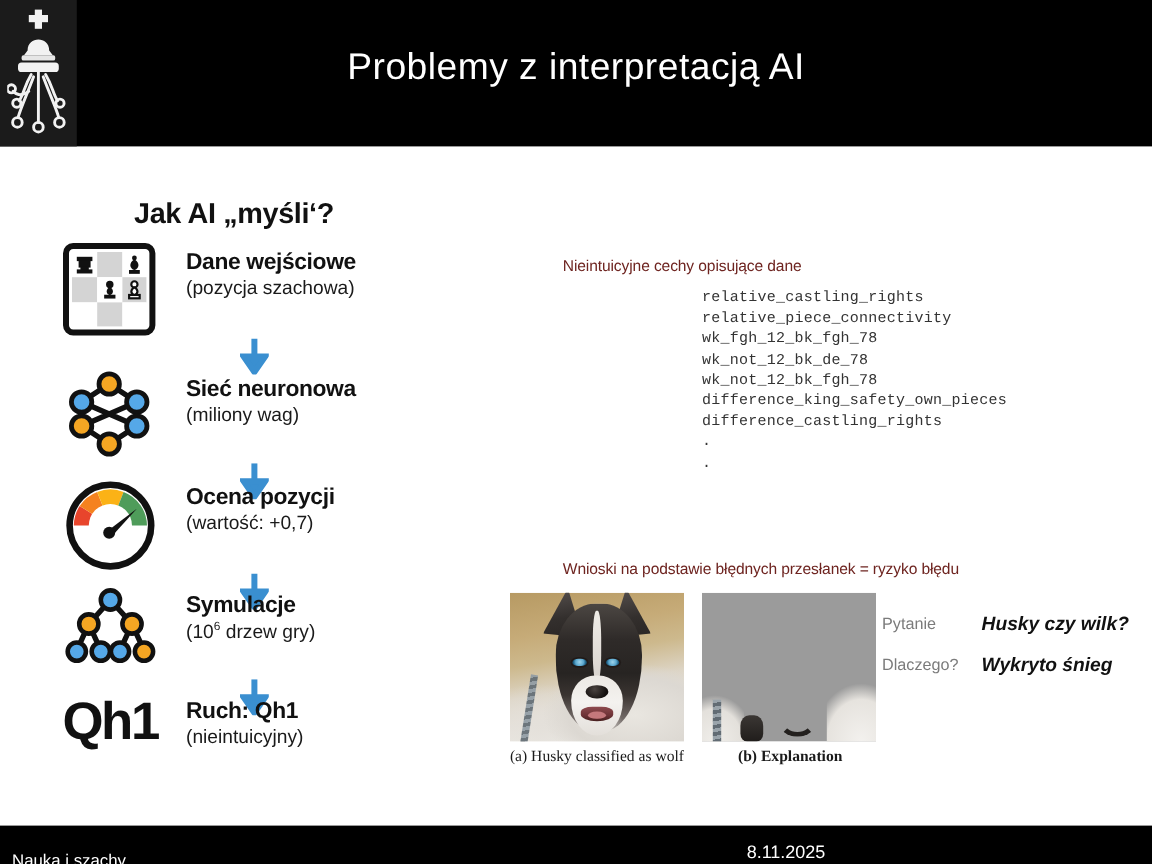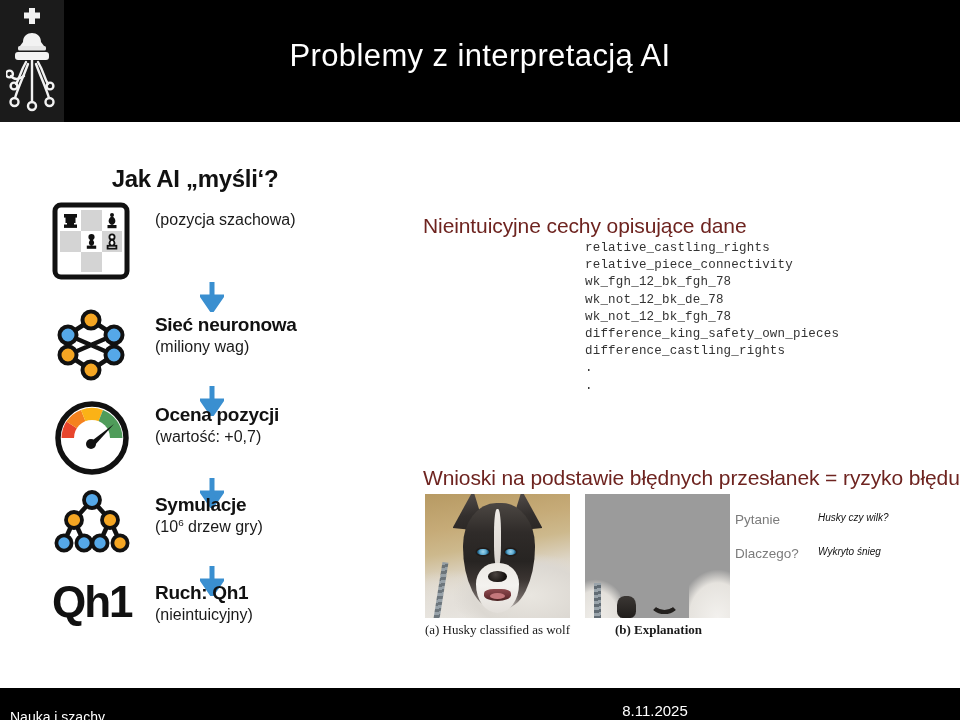--- a/index.html
+++ b/index.html
@@ -92,24 +92,25 @@
     color: #111111;
     letter-spacing: -2px;
     line-height: 1;
   }
   sup.exp { font-size: 0.62em; vertical-align: super; }
 
   
   .sec-heading {
     position: absolute;
     color: #6e2420;
-    font-size: 21px;
+    font-size: 13px;
     font-weight: 400;
     letter-spacing: -0.1px;
     white-space: nowrap;
+    margin-left: 46px;
   }
   #heading-features { left: 423px; top: 214px; }
   #heading-conclusion { left: 423px; top: 466px; text-align: center; }
 
   .feature-list {
     position: absolute; left: 585px; top: 240px;
     font-family: "Liberation Mono", monospace;
     font-size: 12.5px;
     color: #333333;
     line-height: 17.2px;
@@ -244,23 +245,23 @@
   .qa { position: absolute; left: 735px; top: 512px; width: 215px; }
   .qa-row { position: relative; height: 34px; }
   .qa-label {
     position: absolute; left: 0; top: 0;
     font-size: 13.5px;
     color: #7b7b7b;
     white-space: nowrap;
   }
   .qa-value {
     position: absolute; left: 83px; top: 0;
-    font-size: 10px;
+    font-size: 16px;
     font-style: italic;
-    font-weight: normal;
+    font-weight: bold;
     color: #111111;
     white-space: nowrap;
   }
 
   
   .footer-bar {
     position: absolute; left: 0; top: 688px;
     width: 960px; height: 32px;
     background: #000000;
   }
@@ -353,20 +354,21 @@
           </g>
 
           <g fill="#ffffff" stroke="#111" stroke-width="1.8">
             <circle cx="60" cy="35" r="2.6"></circle>
             <path d="M60 37.5 C63.4 39.4 63.4 42.8 60 44 C56.6 42.8 56.6 39.4 60 37.5Z"></path>
             <rect x="55.6" y="43.8" width="8.8" height="2.8"></rect>
           </g>
         </svg>
       </div>
       <div class="step-text">
+        <div class="step-head">Dane wejściowe</div>
         <div class="step-sub">(pozycja szachowa)</div>
       </div>
     </div>
 
     <div class="arrow" style="top:122px;">
       <svg width="24" height="30" viewBox="0 0 24 30">
           <path d="M12 0 L12 18 M12 28 L3 15 L21 15 Z" stroke="#3a8fd0" stroke-width="5" fill="#3a8fd0"></path>
         </svg>
     </div>
 

